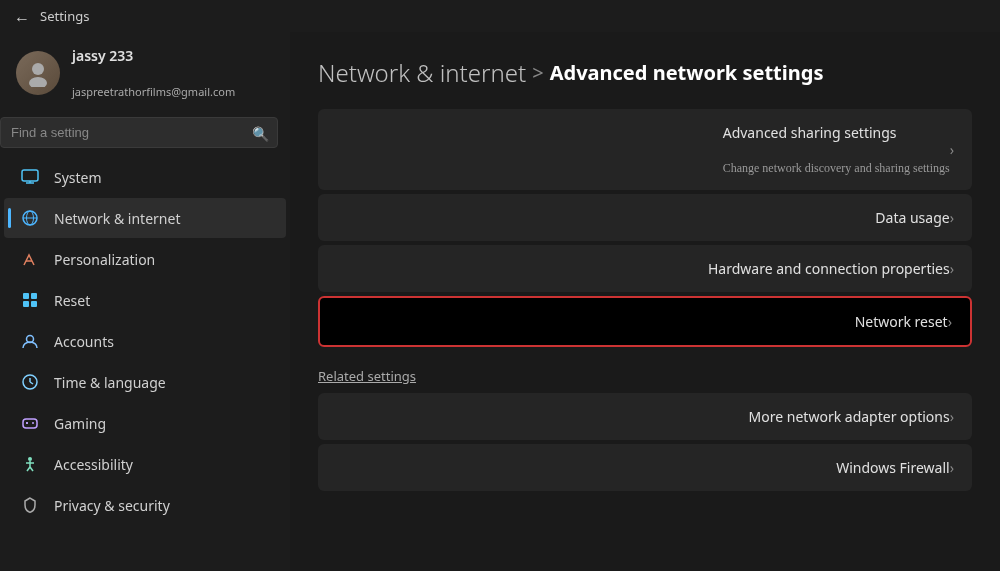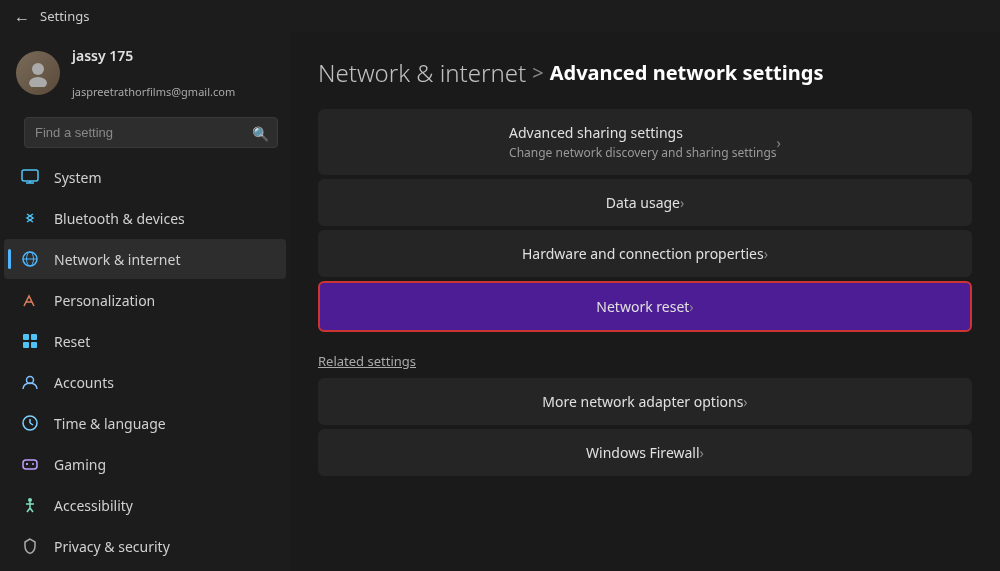--- a/index.html
+++ b/index.html
@@ -94,21 +94,21 @@
       font-weight: 600;
       color: #e0e0e0;
     }
     .user-email {
       font-size: 11px;
       color: #aaa;
       margin-top: 19px;
     }
 
     .search-box {
-      margin: 4px 12px 8px 24px;
+      margin: 4px 12px 8px 0;
       position: relative;
     }
     .search-input {
       width: 100%;
       background: #2d2d2d;
       border: 1px solid #3a3a3a;
       border-radius: 4px;
       padding: 7px 32px 7px 10px;
       color: #e0e0e0;
       font-size: 13px;
@@ -198,44 +198,45 @@
     }
 
     .setting-row {
       background: #252525;
       border-radius: 6px;
       padding: 14px 18px;
       margin-bottom: 4px;
       cursor: pointer;
       display: flex;
       align-items: center;
-      justify-content: center;
+      justify-content: flex-end;
     }
 
     .setting-row-text {}
     .setting-row-title {
       font-size: 14px;
       color: #e0e0e0;
       font-weight: 400;
     }
     .setting-row-subtitle {
       font-size: 12px;
       color: #999;
-      margin-top: 2px;
+      margin-top: 19px;
+      font-family: Liberation Serif, serif;
     }
 
     .setting-row-arrow {
       color: #888;
       font-size: 14px;
     }
 
     
     .setting-row.highlighted {
       border: 2px solid #cc3333;
-      background: #4c1d95;
+      background: #000000;
     }
 
     
     .section-label {
       font-size: 13px;
       color: #aaa;
       padding: 16px 0 8px 0;
       font-weight: 400;
       text-decoration: underline;
     }
@@ -258,50 +259,41 @@
       <div class="avatar">
         <div class="avatar-img">
 
           <svg width="28" height="28" viewBox="0 0 28 28" fill="none">
             <circle cx="14" cy="10" r="6" fill="#aaa"></circle>
             <ellipse cx="14" cy="24" rx="9" ry="6" fill="#aaa"></ellipse>
           </svg>
         </div>
       </div>
       <div class="user-info">
-        <span class="user-name">jassy 175</span>
+        <span class="user-name">jassy 233</span>
         <span class="user-email">jaspreetrathorfilms@gmail.com</span>
       </div>
     </div>
 
     <div class="search-box">
       <input class="search-input" type="text" placeholder="Find a setting" style="">
       <span class="search-icon-wrap">🔍</span>
     </div>
 
     <div id="nav-container">
 
     <div class="nav-item">
     <span class="nav-icon">
             <svg width="18" height="18" viewBox="0 0 18 18" fill="none">
               <rect x="1" y="2" width="16" height="11" rx="2" stroke="#4fc3f7" stroke-width="1.5" fill="none"></rect>
               <line x1="5" y1="15" x2="13" y2="15" stroke="#4fc3f7" stroke-width="1.5"></line>
               <line x1="9" y1="13" x2="9" y2="15" stroke="#4fc3f7" stroke-width="1.5"></line>
             </svg>
           </span>
     <span>System</span>
-  </div>
-        <div class="nav-item">
-    <span class="nav-icon">
-            <svg width="18" height="18" viewBox="0 0 18 18" fill="none">
-              <path d="M6 5L12 9L6 13" stroke="#4fc3f7" stroke-width="1.5" fill="none"></path>
-              <path d="M12 5L6 9L12 13" stroke="#4fc3f7" stroke-width="1.5" fill="none"></path>
-            </svg>
-          </span>
-    <span>Bluetooth &amp; devices</span>
   </div>
         <div class="nav-item active">
     <span class="nav-icon">
             <svg width="18" height="18" viewBox="0 0 18 18" fill="none">
               <circle cx="9" cy="9" r="7" stroke="#4db6ff" stroke-width="1.5" fill="none"></circle>
               <ellipse cx="9" cy="9" rx="3.5" ry="7" stroke="#4db6ff" stroke-width="1" fill="none"></ellipse>
               <line x1="2" y1="9" x2="16" y2="9" stroke="#4db6ff" stroke-width="1"></line>
             </svg>
           </span>
     <span>Network &amp; internet</span>

